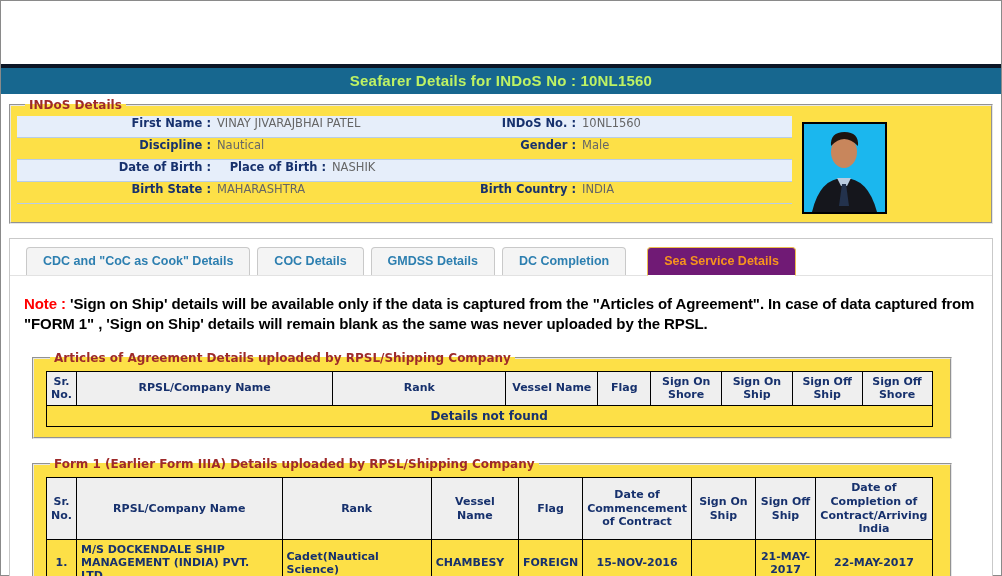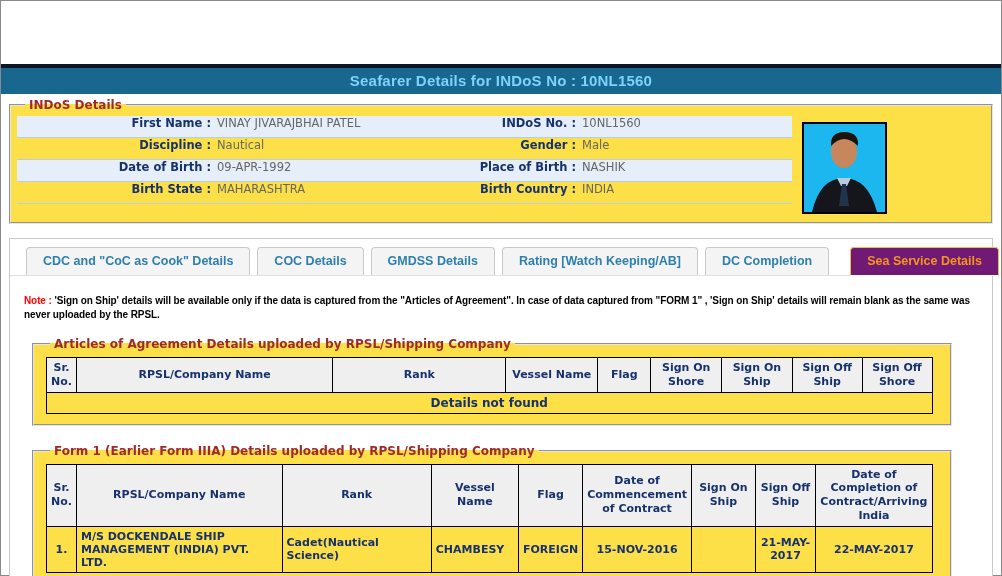--- a/index.html
+++ b/index.html
@@ -2,21 +2,21 @@
 <html><head>
 <meta charset="utf-8">
 <style>
   * { margin:0; padding:0; box-sizing:border-box; }
   html,body { background:#fff; width:1002px; height:576px; overflow:hidden;
     font-family:"DejaVu Sans", sans-serif; }
   .page { width:1002px; height:576px; border:1px solid #8a8a8a; position:relative; background:#fff; }
 
   
   .top-space { height:63px; }
-  .title-bar { background:#17678f; border-top:4px solid #0d1626; color:#7dd3fc;
+  .title-bar { background:#17678f; border-top:4px solid #0d1626; color:#bef264;
     text-align:center; font-family:"Liberation Sans", sans-serif;
     font-weight:bold; font-size:15px; padding:4px 0 5px; letter-spacing:0.2px; }
 
   
   fieldset { border:2px groove #e6e6e6; margin:4px 8px 0 8px; padding:4px 6px 8px 6px; background:#fde047; }
   legend { font-size:12px; font-weight:bold; color:#9e2a2a; padding:0 4px; margin-left:8px;
     font-family:"DejaVu Sans", sans-serif; }
   .indos-flex { display:flex; align-items:flex-start; }
   .indos-table { width:775px; }
   .indos-row { display:flex; height:22px; border-bottom:1px solid #b7cde8; font-size:11.5px; }
@@ -36,21 +36,21 @@
   .tab { border:1px solid #c9c9c9; border-bottom:none; border-radius:4px 4px 0 0;
     background:#f4f4f4; color:#2d7fb0; font-weight:bold; font-size:12.5px;
     font-family:"Liberation Sans", sans-serif;
     padding:6px 16px 7px; cursor:pointer; white-space:nowrap; }
   .tab.active { background:#701a75; border:1px solid #edbd4e; border-bottom:1px solid #fff;
     margin-bottom:-1px; color:#f7941d;margin-left:14px; }
 
   .tab-content { padding:14px 10px 10px 8px; }
 
   
-  .note { font-family:"Liberation Sans", sans-serif; font-weight:bold; font-size:10px;
+  .note { font-family:"Liberation Sans", sans-serif; font-weight:bold; font-size:15px;
     color:#000; line-height:1.35; letter-spacing:-0.1px; margin:4px 6px 16px 6px; }
   .note .note-prefix { color:#f00; }
 
   
   .tbl-fieldset { border:2px groove #e6e6e6; margin:0 30px 18px 14px; padding:6px 8px 10px 8px; }
   table.data { border-collapse:collapse; width:98.5%; margin-left:4px; font-size:11px; }
   table.data th, table.data td { border:1px solid #000; padding:3px 4px; }
   table.data th { background:#efefef; color:#17316d; font-weight:bold; text-align:center; line-height:1.25; }
   table.data td { color:#17316d; font-weight:bold; }
   td.rank-cell { color:#444; font-weight:normal; }
@@ -77,21 +77,20 @@
           <span class="val r-val">10NL1560</span>
         </div>
         <div class="indos-row">
           <span class="lbl l-lbl">Discipline :</span>
           <span class="val l-val">Nautical</span>
           <span class="lbl r-lbl">Gender :</span>
           <span class="val r-val">Male</span>
         </div>
         <div class="indos-row stripe">
           <span class="lbl l-lbl">Date of Birth :</span>
-          <span class="val l-val">09-APR-1992</span>
           <span class="lbl r-lbl">Place of Birth :</span>
           <span class="val r-val">NASHIK</span>
         </div>
         <div class="indos-row">
           <span class="lbl l-lbl">Birth State :</span>
           <span class="val l-val">MAHARASHTRA</span>
           <span class="lbl r-lbl">Birth Country :</span>
           <span class="val r-val">INDIA</span>
         </div>
       </div>
@@ -108,21 +107,20 @@
         </div>
       </div>
     </div>
   </fieldset>
 
   <div class="tab-panel">
     <div class="tab-strip">
       <div class="tab">CDC and "CoC as Cook" Details</div>
       <div class="tab">COC Details</div>
       <div class="tab">GMDSS Details</div>
-      <div class="tab">Rating [Watch Keeping/AB]</div>
       <div class="tab">DC Completion</div>
       <div class="tab active">Sea Service Details</div>
 
     </div>
 
     <div class="tab-content">
 
       <p class="note"><span class="note-prefix">Note :</span><span> 'Sign on Ship' details will be available only if the data is captured from the "Articles of Agreement". In case of data captured from "FORM 1" , 'Sign on Ship' details will remain blank as the same was never uploaded by the RPSL.</span></p>
 
       <fieldset class="tbl-fieldset">

